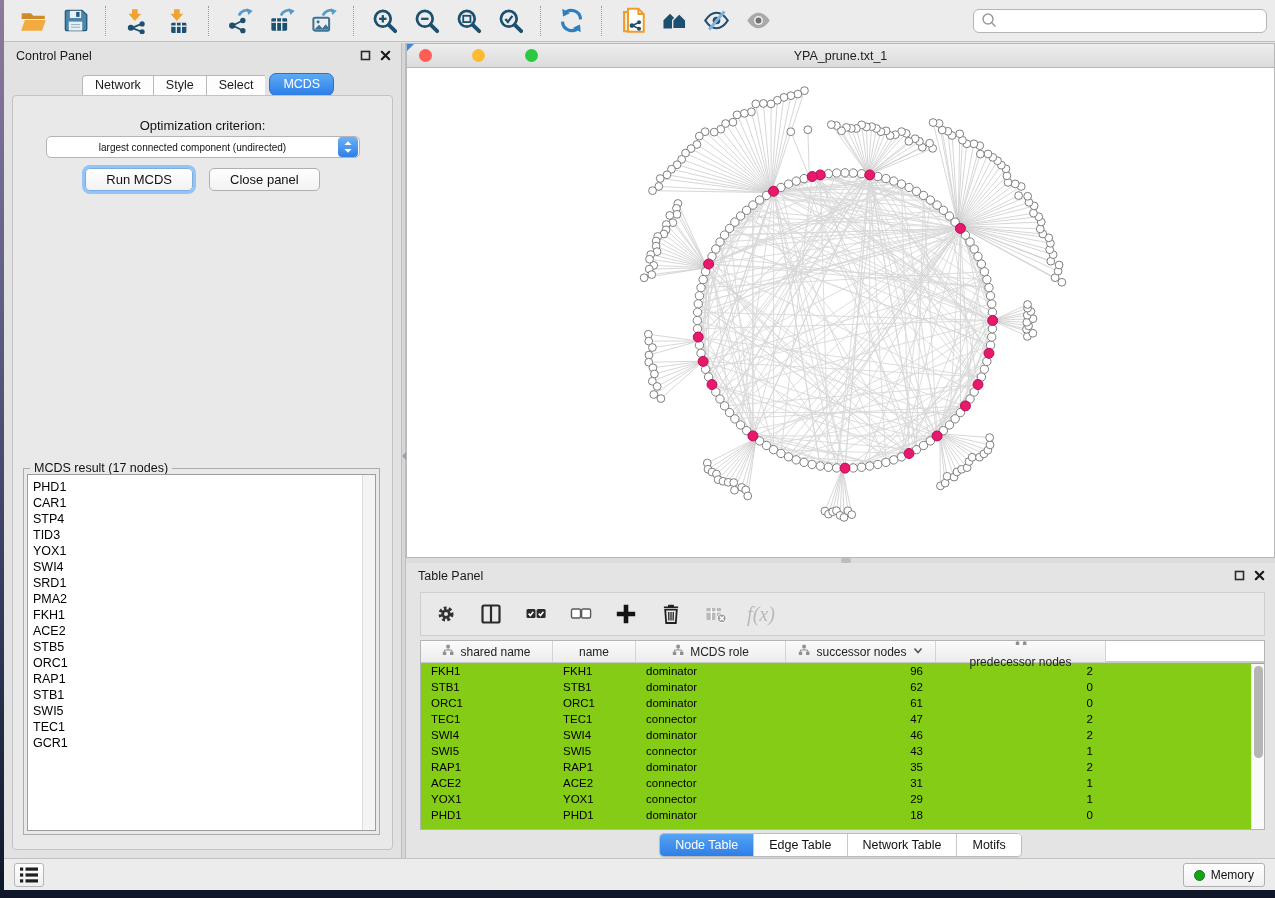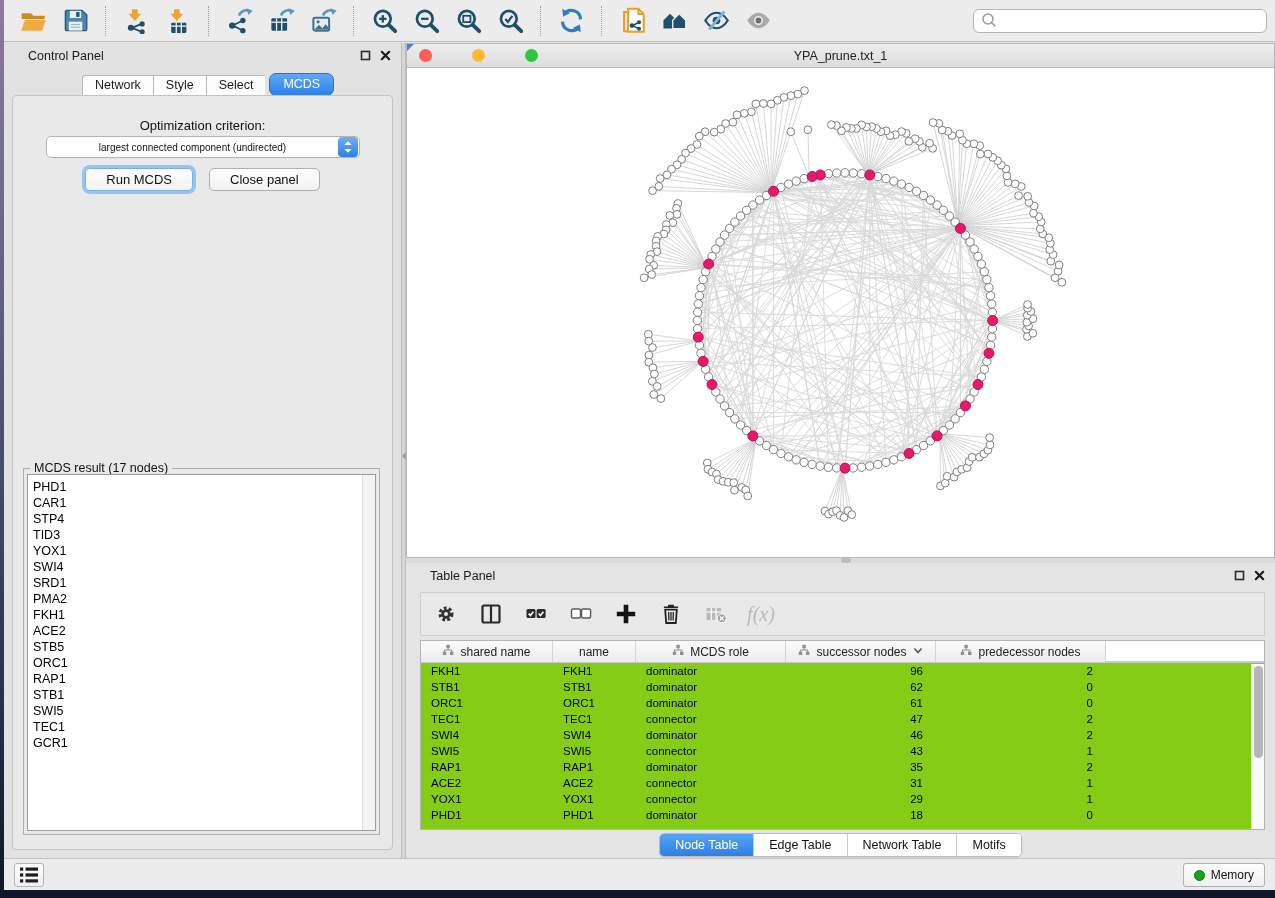--- a/index.html
+++ b/index.html
@@ -14,21 +14,21 @@
     border-bottom:1px solid #bfbfbf; display:flex; align-items:center; padding-left:8px; }
   .tb-icons { display:flex; align-items:center; height:100%; }
   .tb-btn { width:34px; height:34px; display:flex; align-items:center; justify-content:center;
     background:none; border:none; cursor:default; margin:0 4px; }
   .tb-sep { width:0; height:30px; border-left:1px dotted #9a9a9a; margin:0 9px; }
   .searchbox { position:absolute; right:8px; top:9px; width:294px; height:24px; background:#fff;
     border:1px solid #b5b5b5; border-radius:6px; display:flex; align-items:center; padding:0 6px; }
   .searchbox input { border:none; outline:none; flex:1; font-size:12px; margin-left:4px; background:transparent; }
 
   
-  .panel-titlebar { position:relative; height:25px; display:flex; align-items:center; padding:0 24px; }
+  .panel-titlebar { position:relative; height:25px; display:flex; align-items:center; padding:0 12px; }
   .panel-title { font-size:12.5px; color:#1a1a1a; }
   .pt-icons { position:absolute; right:10px; top:0; height:100%; display:flex; align-items:center; gap:9px; }
   .ico-btn { display:flex; align-items:center; justify-content:center; background:none; border:none; }
 
   
   .control-panel { position:absolute; left:0; top:43px; width:397px; height:815px; background:#e2e2e2; }
   .cp-tabs { position:absolute; left:78px; top:32px; height:21px; display:flex; align-items:flex-end; }
   .cp-tab { font-size:12.5px; padding:2px 12px 3px; background:#fdfdfd; border:1px solid #b9b9b9;
     border-right:none; color:#1a1a1a; }
   .cp-tab:first-child { border-radius:4px 0 0 0; }
@@ -1205,21 +1205,21 @@
                       <rect x="0.8" y="7.6" width="3.4" height="3.4"></rect>
                       <rect x="8" y="7.6" width="3.4" height="3.4"></rect>
                     </g>
                     <path d="M6.1 4.2v1.8M2.5 7.6V6h7.2v1.6" stroke="#8f8f8f" fill="none"></path>
                   </svg></span>
                 <span>successor nodes</span>
                 <span><svg width="10" height="10" viewBox="0 0 10 10" xmlns="http://www.w3.org/2000/svg">
                     <path d="M1.5 2.5l3.5 4 3.5-4" stroke="#555" fill="none" stroke-width="1.6"></path>
                   </svg></span>
               </div>
-              <div class="th-cell" style="width: 170px;">
+              <div class="th-cell" style="width: 170px; flex-direction: column;">
                 <span><svg width="12" height="12" viewBox="0 0 12 12" xmlns="http://www.w3.org/2000/svg">
                     <g fill="#8f8f8f">
                       <rect x="4.4" y="0.8" width="3.4" height="3.4"></rect>
                       <rect x="0.8" y="7.6" width="3.4" height="3.4"></rect>
                       <rect x="8" y="7.6" width="3.4" height="3.4"></rect>
                     </g>
                     <path d="M6.1 4.2v1.8M2.5 7.6V6h7.2v1.6" stroke="#8f8f8f" fill="none"></path>
                   </svg></span>
                 <span>predecessor nodes</span>
               </div>

